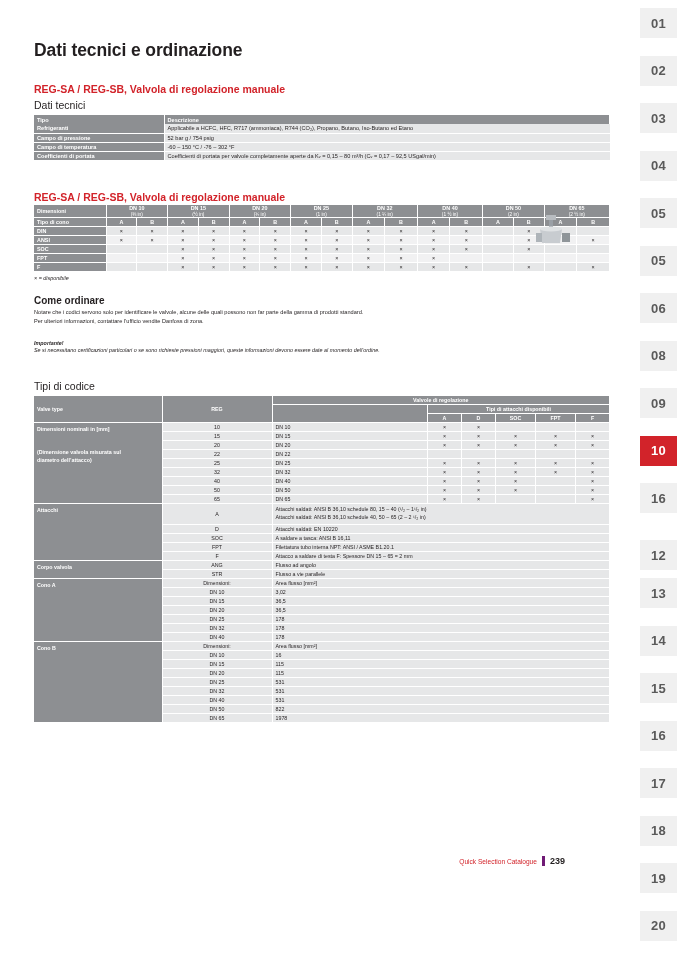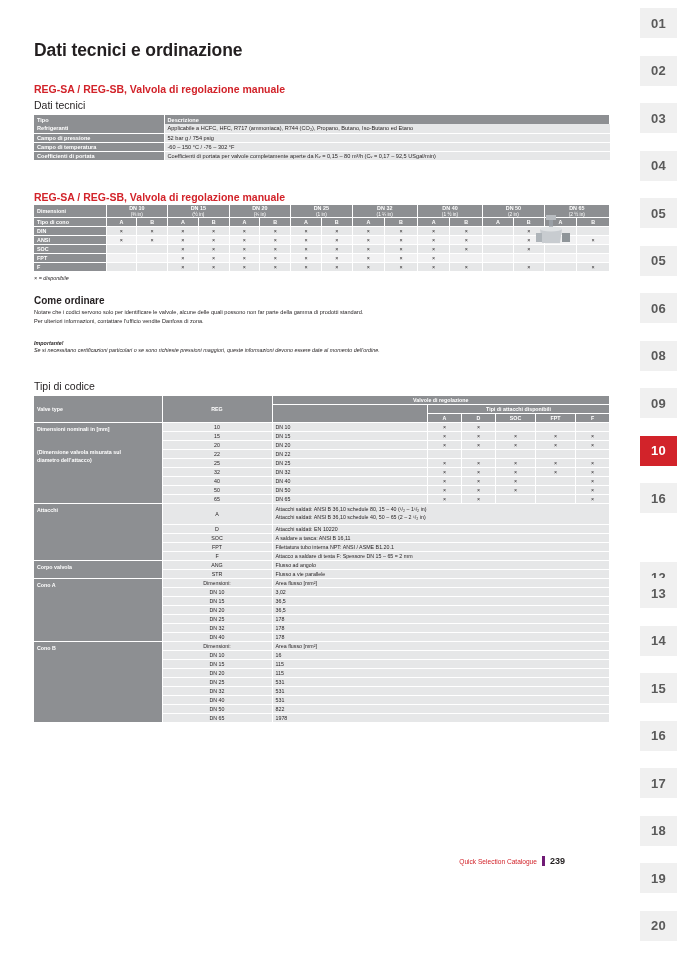--- a/index.html
+++ b/index.html
@@ -549,21 +549,21 @@
     <div class="rail-tab" style="top: 55.5px;">02</div>
     <div class="rail-tab" style="top: 103px;">03</div>
     <div class="rail-tab" style="top: 150.5px;">04</div>
     <div class="rail-tab" style="top: 198px;">05</div>
     <div class="rail-tab" style="top: 245.5px;">05</div>
     <div class="rail-tab" style="top: 293px;">06</div>
     <div class="rail-tab" style="top: 340.5px;">08</div>
     <div class="rail-tab" style="top: 388px;">09</div>
     <div class="rail-tab active" style="top: 435.5px;">10</div>
     <div class="rail-tab" style="top: 483px;">16</div>
-    <div class="rail-tab" style="top: 562px;">12</div>
+    <div class="rail-tab" style="top: 540px;">12</div>
     <div class="rail-tab" style="top: 578px; text-align: center;">13</div>
     <div class="rail-tab" style="top: 625.5px;">14</div>
     <div class="rail-tab" style="top: 673px;">15</div>
     <div class="rail-tab" style="top: 720.5px;">16</div>
     <div class="rail-tab" style="top: 768px;">17</div>
     <div class="rail-tab" style="top: 815.5px;">18</div>
     <div class="rail-tab" style="top: 863px;">19</div>
     <div class="rail-tab" style="top: 910.5px;">20</div>
   </div>
 

